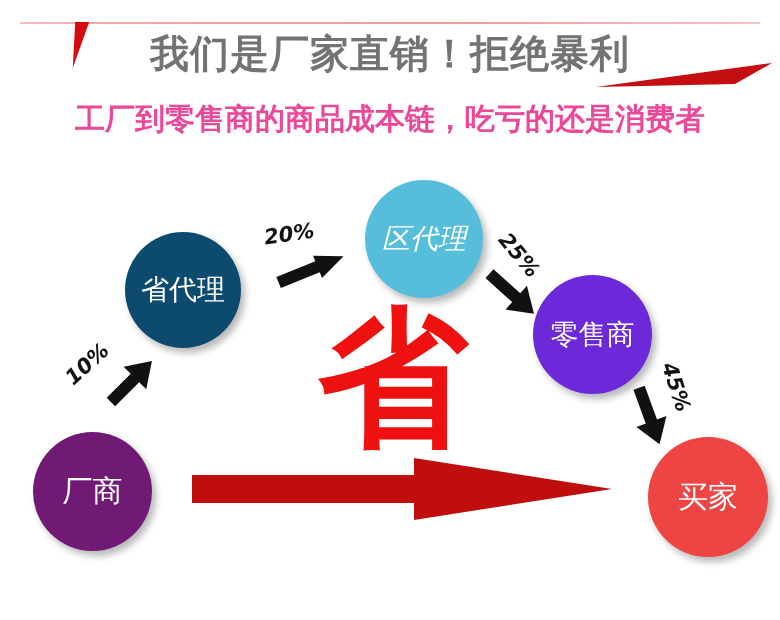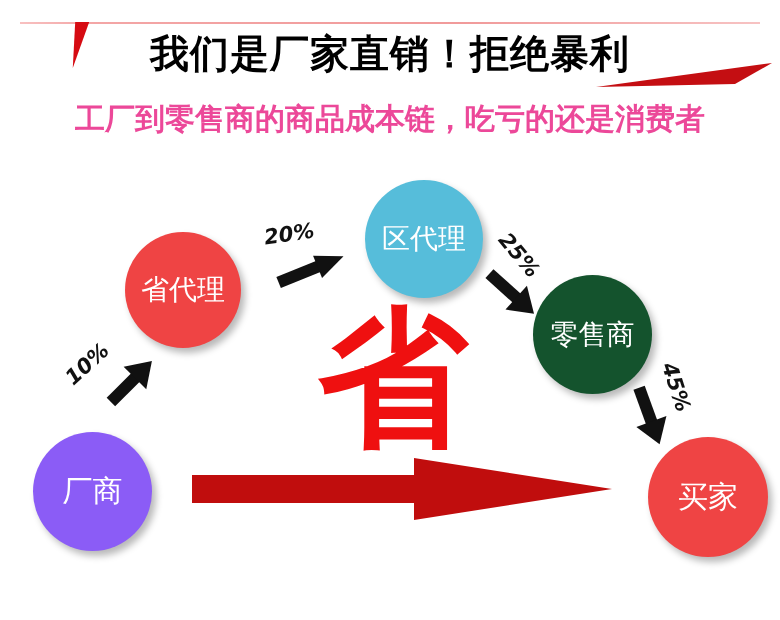--- a/index.html
+++ b/index.html
@@ -44,21 +44,21 @@
     height: 26px;
   }
   .headline {
     position: absolute;
     left: 0;
     top: 27px;
     width: 780px;
     text-align: center;
     font-size: 39px;
     font-weight: bold;
-    color: #000000;
+    color: #737373;
     letter-spacing: 1px;
     white-space: nowrap;
   }
   .subline {
     position: absolute;
     left: 0;
     top: 99px;
     width: 780px;
     text-align: center;
     font-size: 30px;
@@ -163,33 +163,33 @@
   <div class="pct" style="left:264px;top:222px;transform:rotate(-8deg);">
     <span>20%</span>
   </div>
   <div class="pct" style="left:494px;top:243px;transform:rotate(50deg);">
     <span>25%</span>
   </div>
   <div class="pct" style="left:651px;top:375px;transform:rotate(72deg);">
     <span>45%</span>
   </div>
 
-  <div class="node" style="left:33px;top:432px;width:119px;height:119px;background:#8b5cf6;font-size:30px;">
+  <div class="node" style="left:33px;top:432px;width:119px;height:119px;background:#701a75;font-size:30px;">
     <span class="node-label">厂商</span>
   </div>
 
-  <div class="node" style="left:125px;top:232px;width:116px;height:116px;background:#ef4444;font-size:28px;">
+  <div class="node" style="left:125px;top:232px;width:116px;height:116px;background:#0c4a6e;font-size:28px;">
     <span class="node-label">省代理</span>
   </div>
 
-  <div class="node" style="left:365px;top:180px;width:118px;height:118px;background:#56bdda;font-size:28px;">
+  <div class="node" style="left:365px;top:180px;width:118px;height:118px;background:#56bdda;font-size:28px;font-style:italic;">
     <span class="node-label">区代理</span>
   </div>
 
-  <div class="node" style="left:533px;top:275px;width:119px;height:119px;background:#14532d;font-size:28px;">
+  <div class="node" style="left:533px;top:275px;width:119px;height:119px;background:#6d28d9;font-size:28px;">
     <span class="node-label">零售商</span>
   </div>
 
   <div class="node" style="left:648px;top:437px;width:120px;height:120px;background:#ef4444;font-size:30px;">
     <span class="node-label">买家</span>
   </div>
 
 </div>
 
 </body></html>

